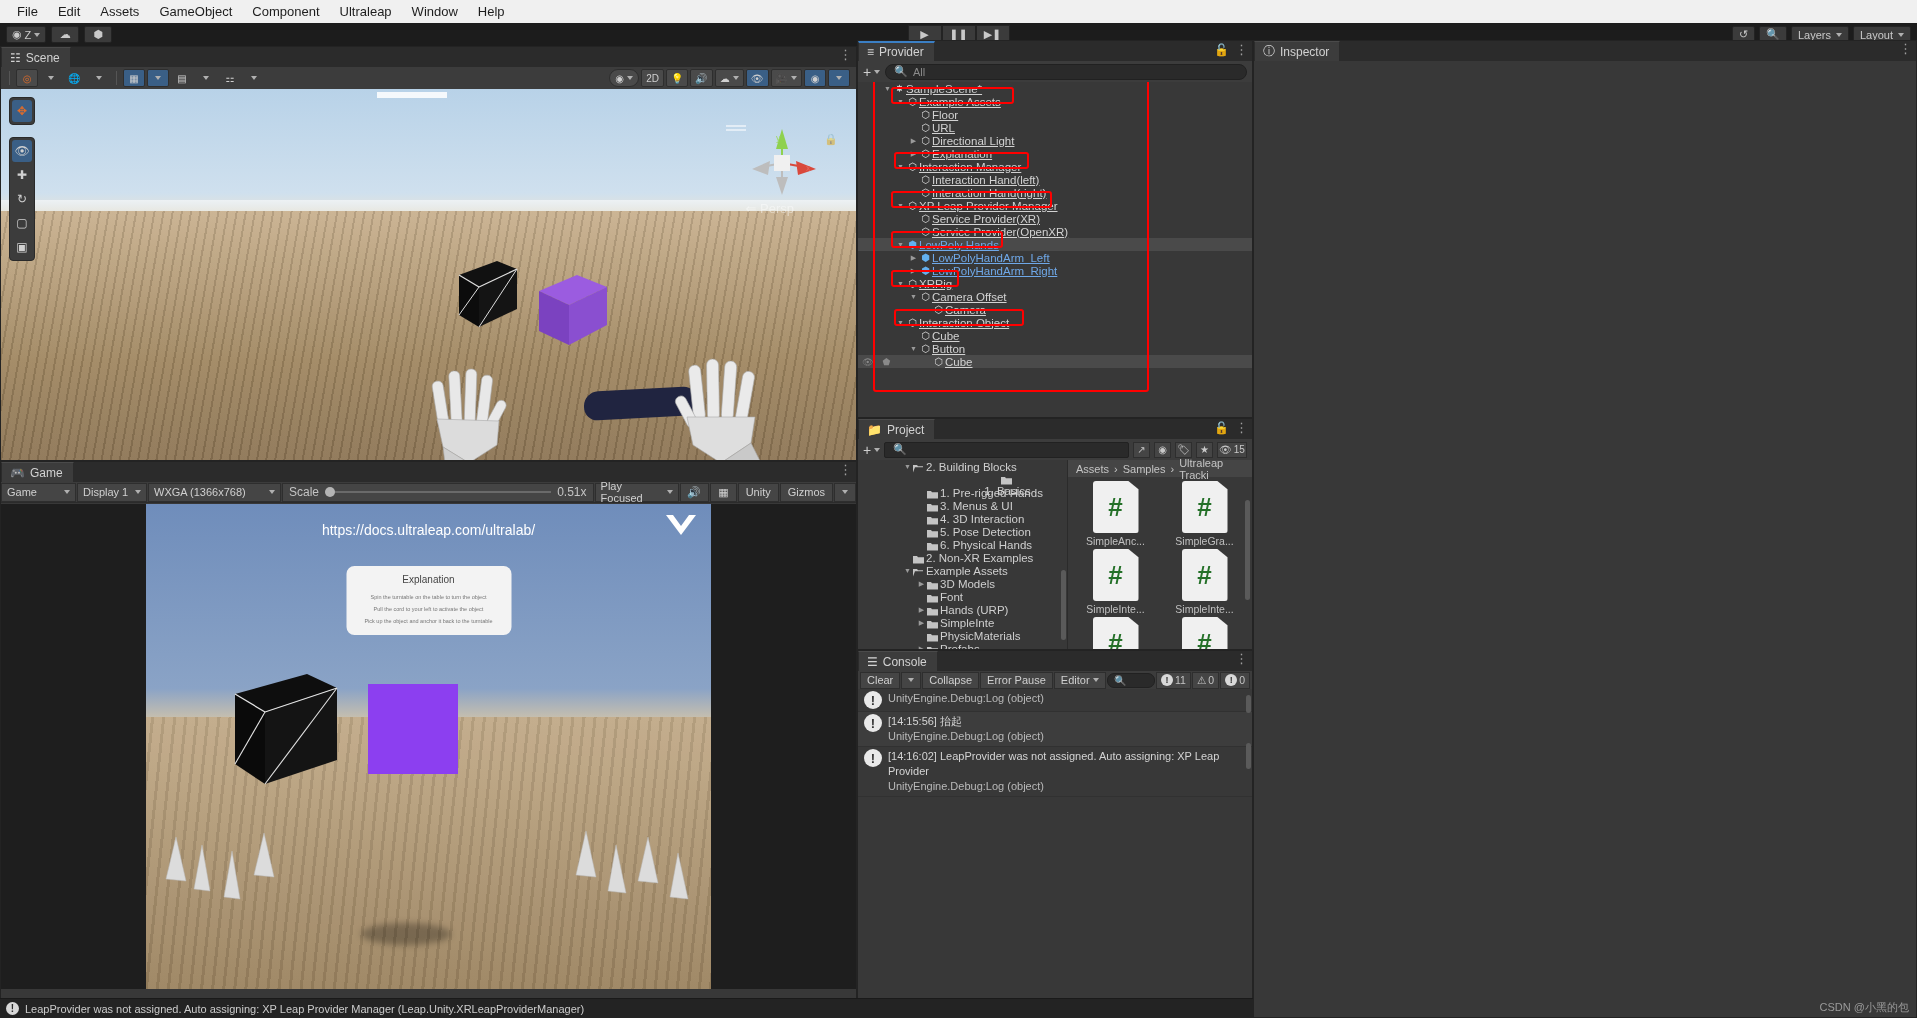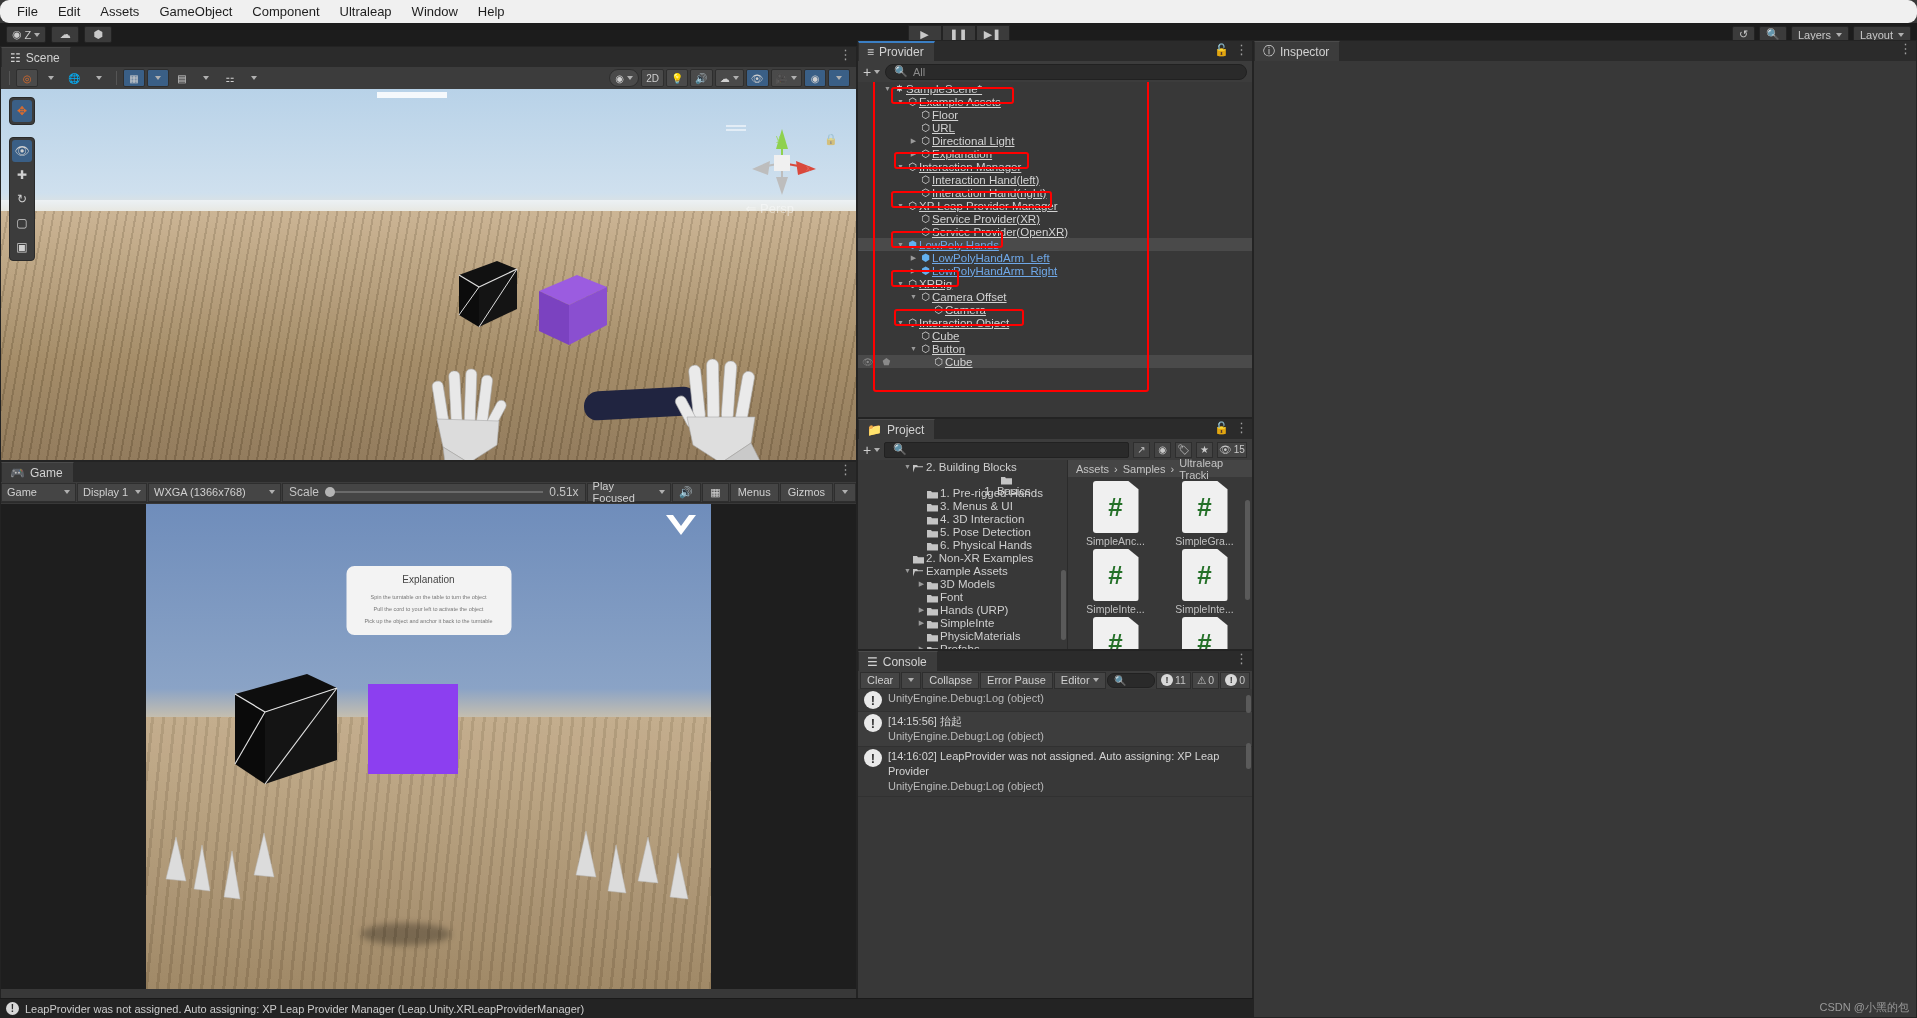--- a/index.html
+++ b/index.html
@@ -9,21 +9,21 @@
     font-family: "Liberation Sans", sans-serif;
     font-size: 12px;
     color: #c4c4c4;
     overflow: hidden;
   }
   .app { position: relative; width: 1917px; height: 1018px; }
 
   
   .menubar {
     height: 23px; background: #f0f0f0; color: #1d1d1d;
-    display: flex; align-items: center; padding-left: 8px; gap: 2px; border-radius: 9px;
+    display: flex; align-items: center; padding-left: 8px; gap: 2px;
   }
   .menubar .mi { padding: 2px 9px; font-size: 13px; line-height: 16px; cursor: default; }
 
   
   .toolbar {
     height: 23px; background: #1c1c1c;
     display: flex; align-items: center; position: relative; padding: 0 6px;
   }
   .tb-btn {
     height: 17px; background: #3b3b3b; border: 1px solid #232323; border-radius: 2px;
@@ -438,30 +438,31 @@
       <div class="gsel" style="width:84px">
         <span>Play Focused</span>
         <span class="tri-down"></span>
       </div>
       <div class="gbtn">
           <span>🔊</span>
         </div>
       <div class="gbtn">
           <span>▦</span>
         </div>
-      <div class="gbtn">Menus</div>
+      <div class="gbtn">Unity</div>
       <div class="gbtn">Gizmos</div>
       <div class="gbtn">
           <span class="tri-down"></span>
         </div>
     </div>
 
     <div class="game-view">
       <div class="game-canvas">
         <div class="gc-sand"></div>
+        <div class="url-text">https://docs.ultraleap.com/ultralab/</div>
 
         <svg width="36" height="26" viewBox="0 0 36 26" style="position:absolute;right:12px;top:8px;">
           <path d="M3 3 L18 23 L33 3 L26 3 L18 14 L10 3 Z" fill="#ffffff"></path>
         </svg>
 
         <div class="explain-card">
           <h4>Explanation</h4>
           <p>Spin the turntable on the table to turn the object</p>
           <p>Pull the cord to your left to activate the object</p>
           <p>Pick up the object and anchor it back to the turntable</p>

